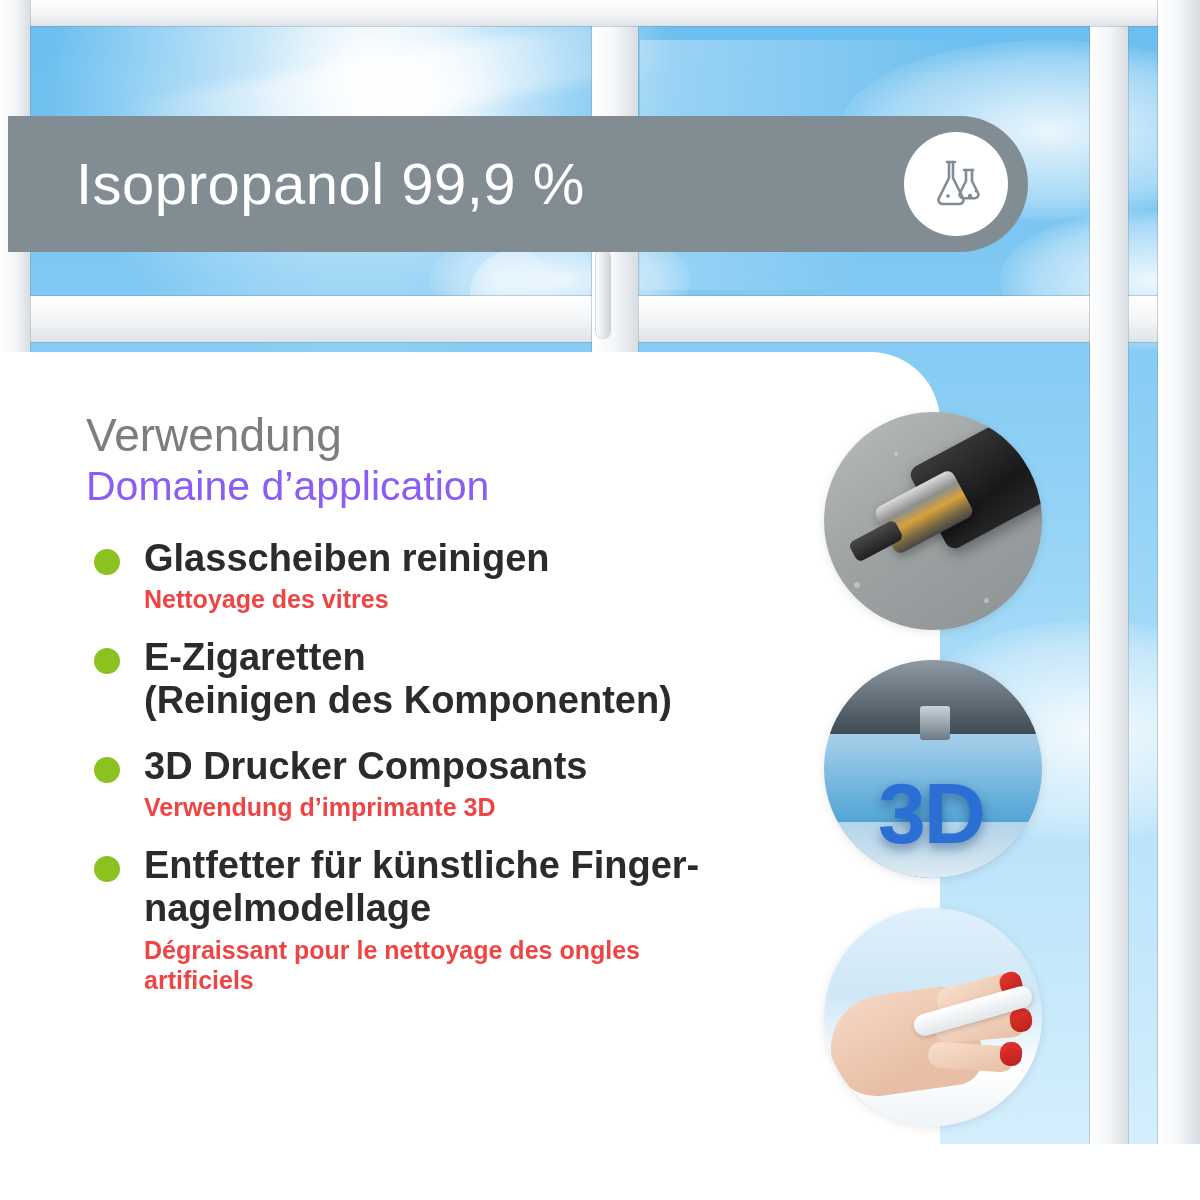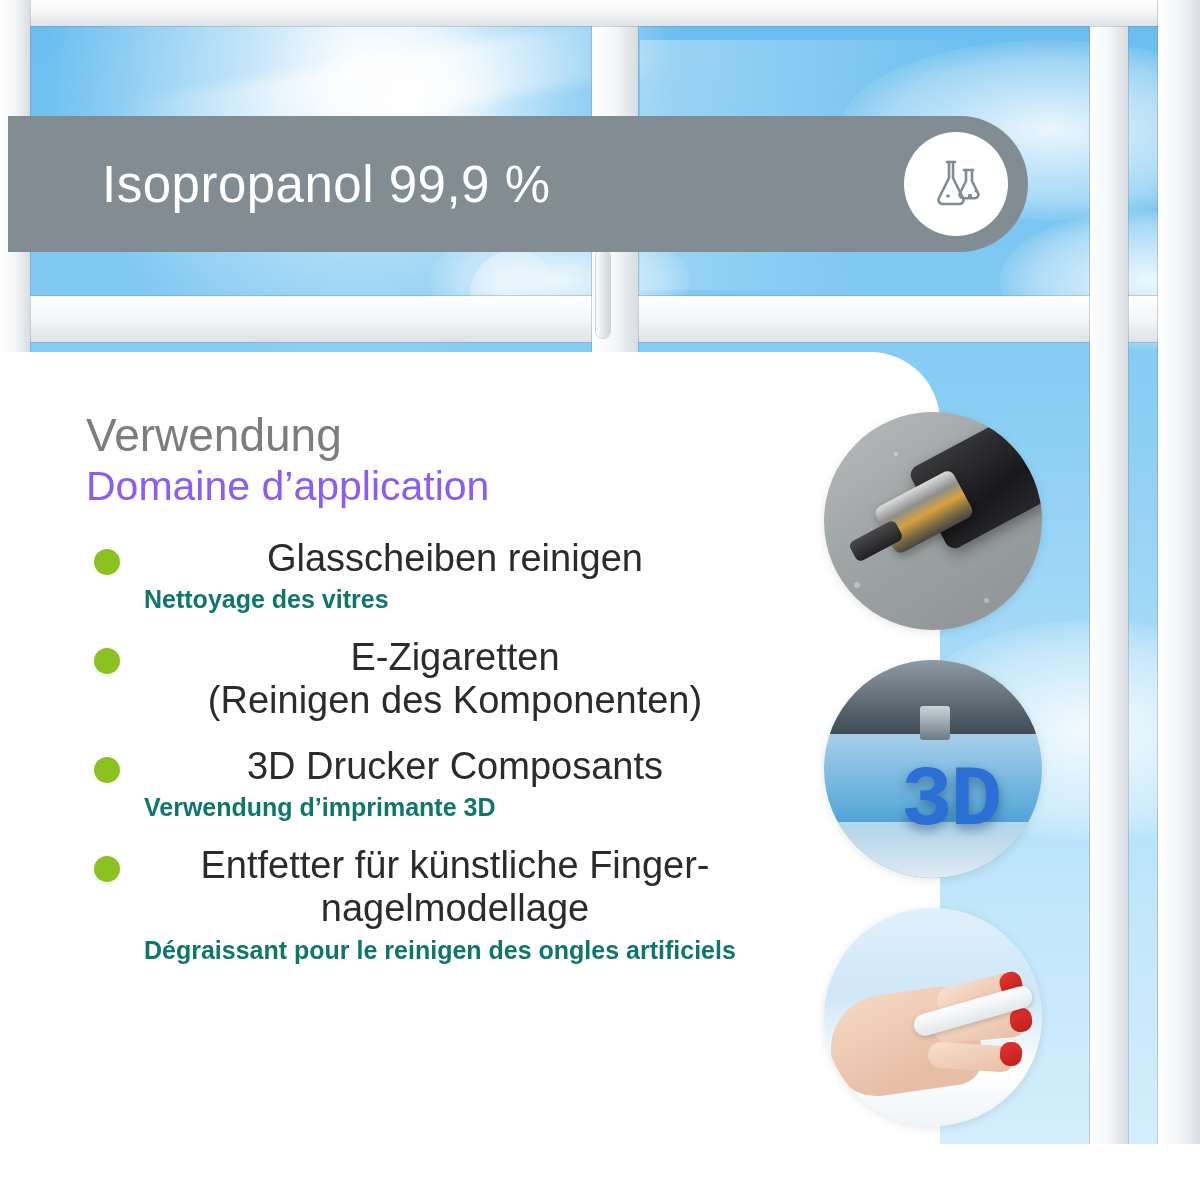--- a/index.html
+++ b/index.html
@@ -97,24 +97,24 @@
   
   .banner {
     position: absolute;
     left: 8px; top: 116px; width: 1020px; height: 136px;
     background: #818d93;
     border-radius: 0 68px 68px 0;
     display: flex; align-items: center;
   }
   .banner-title {
     color: #ffffff;
-    font-size: 51px;
+    font-size: 58px;
     font-weight: 400;
     letter-spacing: 0.5px;
-    margin-left: 94px;
+    margin-left: 68px;
     white-space: nowrap;
     line-height: 1;
   }
   .banner-icon-wrap {
     position: absolute;
     right: 20px; top: 50%; transform: translateY(-50%);
     width: 104px; height: 104px;
     border-radius: 50%;
     background: #ffffff;
     display: flex; align-items: center; justify-content: center;
@@ -131,24 +131,24 @@
     margin-bottom: 26px;
   }
 
   .item { position: relative; padding-left: 58px; margin-bottom: 22px; }
   .bullet {
     position: absolute; left: 8px; top: 12px;
     width: 26px; height: 26px; border-radius: 50%;
     background: #8bc220;
   }
   .item-de {
-    font-size: 38px; color: #2b2b2b; font-weight: 400; line-height: 1.14; text-align: center;
+    font-size: 38px; color: #2b2b2b; font-weight: 700; line-height: 1.14;
   }
   .item-fr {
-    font-size: 25px; color: #0f766e; font-weight: bold; line-height: 1.2;
+    font-size: 25px; color: #ef4444; font-weight: bold; line-height: 1.2;
     margin-top: 4px;
   }
 
   
   .photo {
     position: absolute;
     width: 218px; height: 218px;
     border-radius: 50%;
     overflow: hidden;
     box-shadow: 0 2px 10px rgba(0,0,0,0.10);
@@ -196,26 +196,25 @@
   .ph2 .nozzle {
     position: absolute; left: 96px; top: 46px; width: 30px; height: 34px;
     background: linear-gradient(180deg, #c9d3da, #6d7a84);
     border-radius: 3px;
   }
   .ph2 .bed {
     position: absolute; left: 0; bottom: 0; width: 100%; height: 56px;
     background: linear-gradient(180deg, rgba(255,255,255,0.55), rgba(255,255,255,0.85));
   }
   .ph2 .d3 {
-    position: absolute; left: 54px; top: 92px;
+    position: absolute; left: 54px; top: 104px;
     font-size: 86px; font-weight: bold; color: #2b6fd4;
     letter-spacing: -2px;
     text-shadow: 0 5px 12px rgba(0,40,90,0.45);
-    font-family: Liberation Mono, monospace;
-    margin-left: 23px;
+    font-family: Liberation Sans, sans-serif;
   }
 
   
   .ph3 {
     width: 100%; height: 100%;
     background: linear-gradient(180deg, #dff0fb 0%, #cfe7f7 40%, #ffffff 75%, #eef4f8 100%);
     position: relative;
   }
   .ph3 .palm {
     position: absolute; left: 6px; top: 84px; width: 150px; height: 100px;
@@ -309,21 +308,21 @@
     <div class="item">
       <span class="bullet"></span>
       <div class="item-de">3D Drucker Composants</div>
       <div class="item-fr">Verwendung d’imprimante 3D</div>
     </div>
 
     <div class="item">
       <span class="bullet"></span>
       <div class="item-de" style="white-space: pre-line;">Entfetter für künstliche Finger-
 nagelmodellage</div>
-      <div class="item-fr" style="max-width: 600px;">Dégraissant pour le reinigen des ongles artificiels</div>
+      <div class="item-fr" style="max-width: 600px;">Dégraissant pour le nettoyage des ongles artificiels</div>
     </div>
   </div>
 
   <div class="photo p1">
     <div class="ph1">
       <div class="speck" style="left:30px;top:170px;width:6px;height:6px;"></div>
       <div class="speck" style="left:160px;top:186px;width:5px;height:5px;"></div>
       <div class="speck" style="left:70px;top:40px;width:4px;height:4px;"></div>
       <div class="body"></div>
       <div class="tank"></div>

